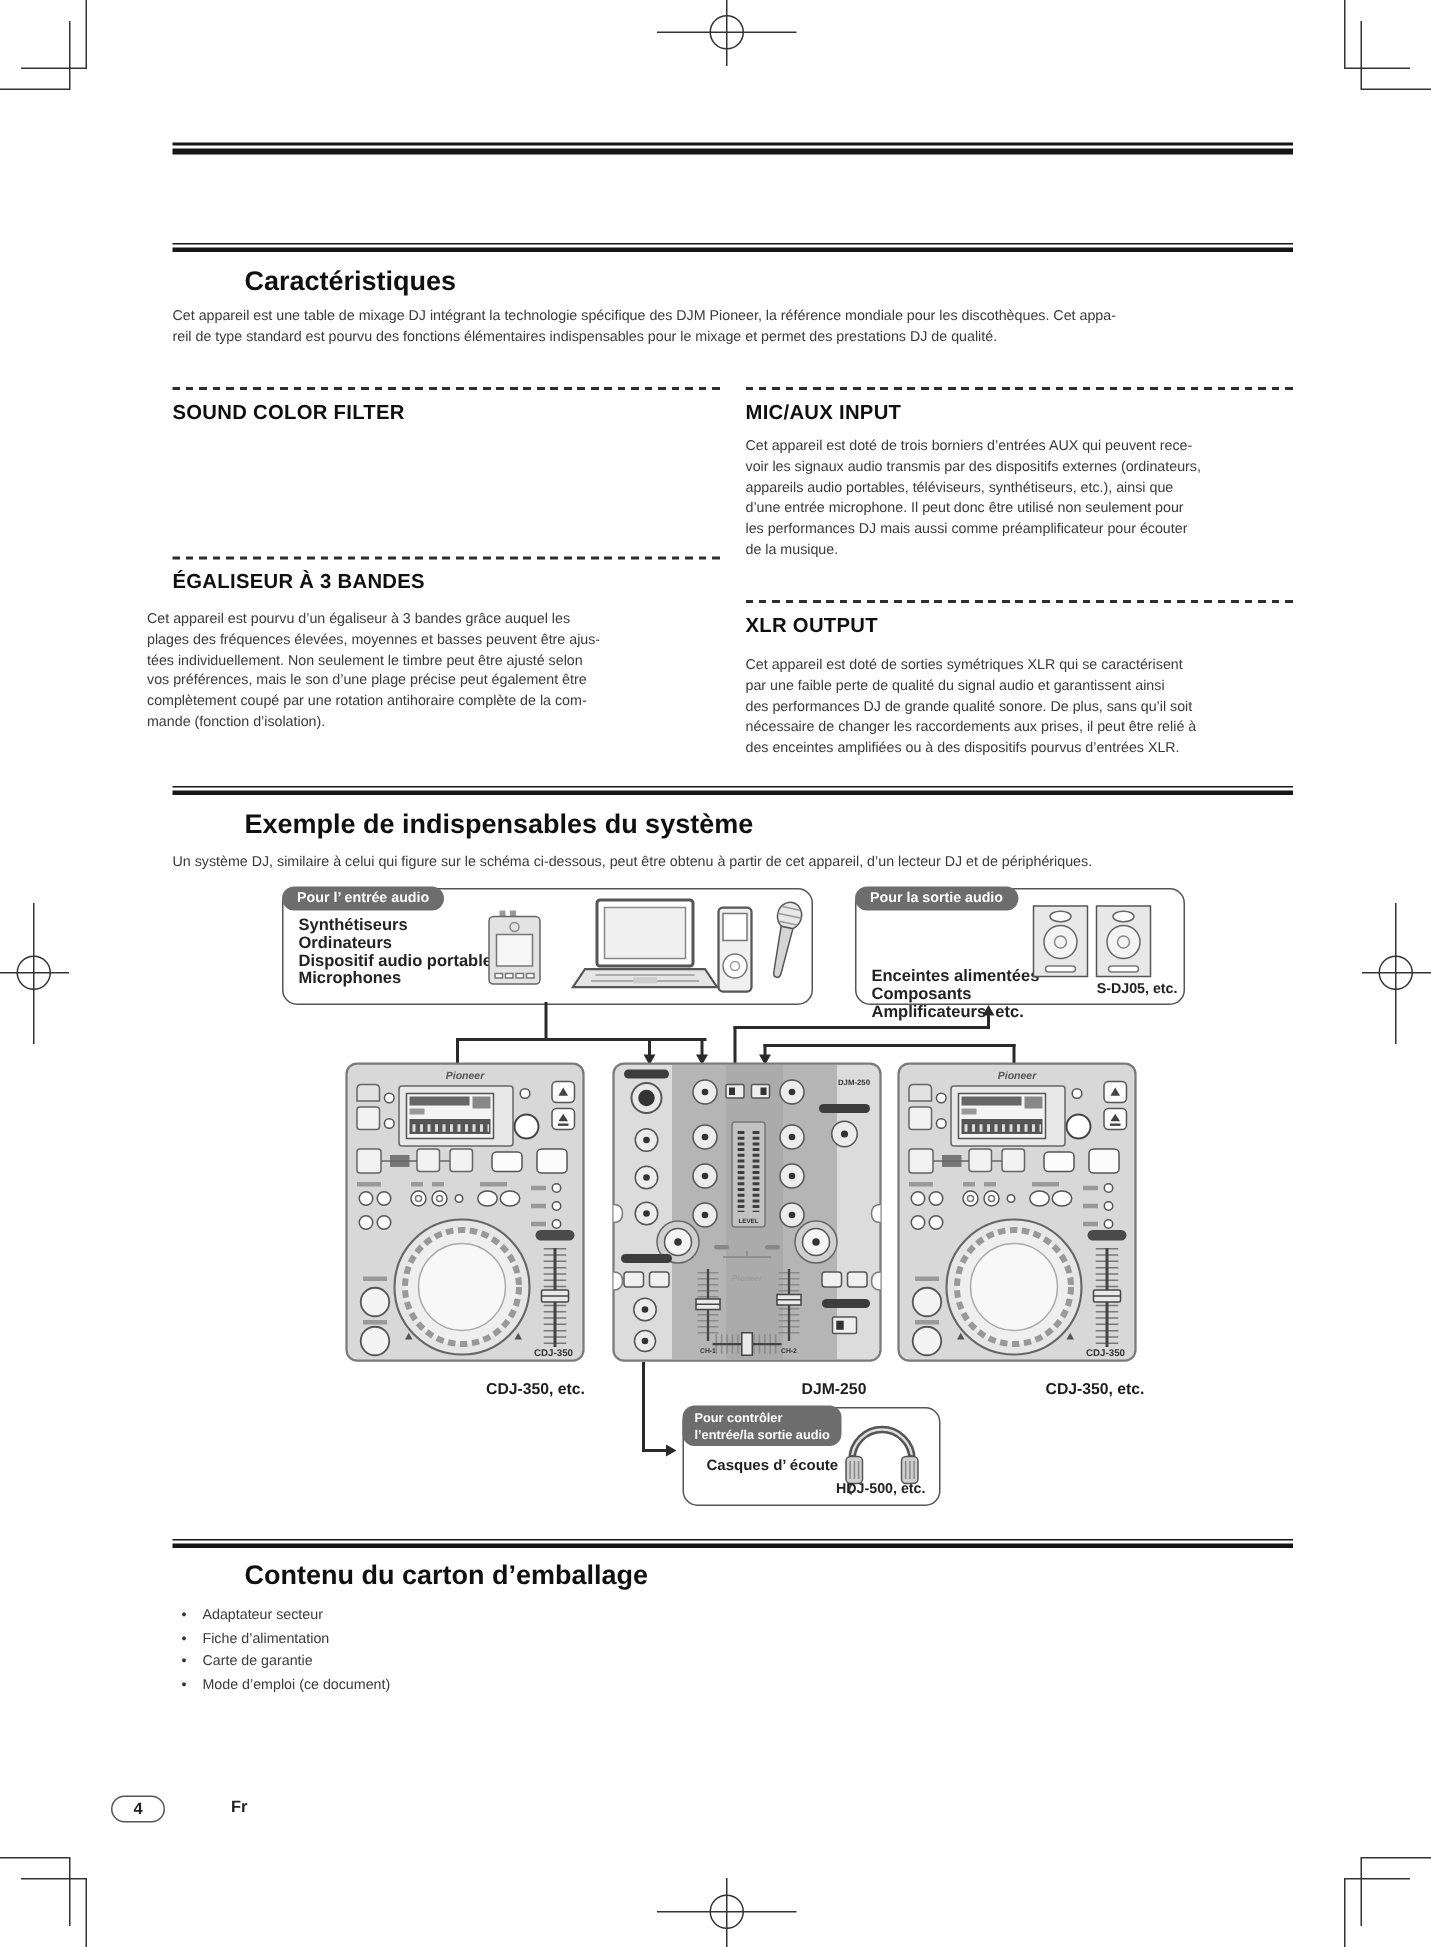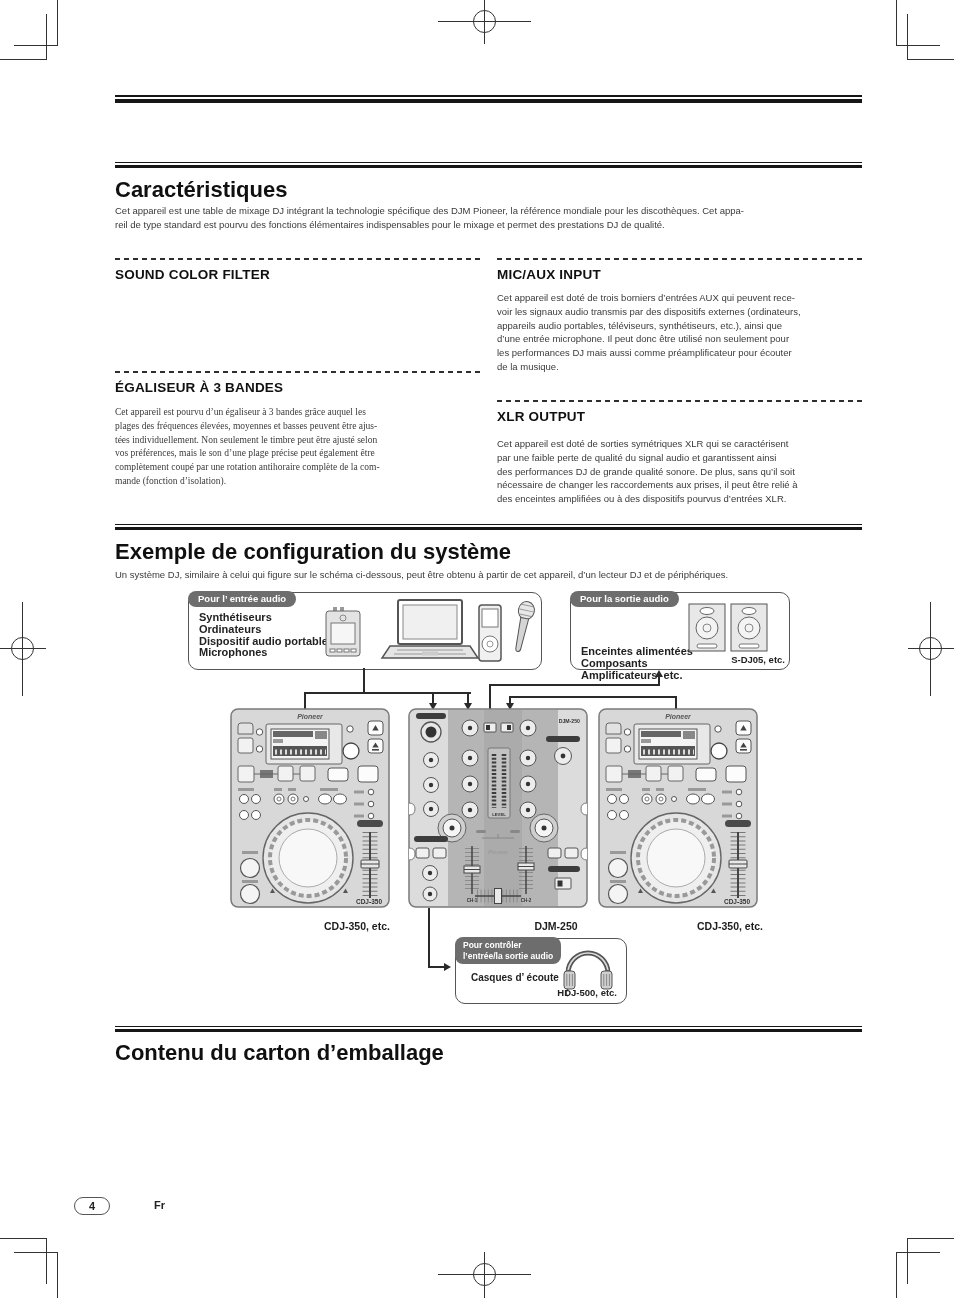--- a/index.html
+++ b/index.html
@@ -3,21 +3,21 @@
 <meta charset="utf-8">
 <style>
   html,body{margin:0;padding:0;background:#fff;}
   .page{position:relative;width:954px;height:1298px;background:#fff;overflow:hidden;
         font-family:"Liberation Sans",sans-serif;color:#333;}
   .abs{position:absolute;}
   .rule{position:absolute;background:#161616;}
   .dash{position:absolute;height:1.5px;
         background:repeating-linear-gradient(90deg,#2e2e2e 0 5px,transparent 5px 9px);}
   .h1{position:absolute;font-size:31px;font-weight:bold;color:#101010;letter-spacing:-0.3px;}
-  .h2{position:absolute;font-size:22px;font-weight:bold;color:#101010;}
+  .h2{position:absolute;font-size:18px;font-weight:bold;color:#101010;margin-left:48px;}
   .h3{position:absolute;font-size:13.5px;font-weight:bold;color:#101010;letter-spacing:0.2px;}
   .body-text{position:absolute;font-size:9.5px;line-height:13.8px;color:#3a3a3a;white-space:pre-line;}
   .obox{position:absolute;border:1.5px solid #555;border-radius:10px;background:#fff;}
   .tag{position:absolute;background:#6d6d6d;color:#fff;font-weight:bold;font-size:9.5px;
        padding:2px 10px 3px;border-radius:8px;white-space:nowrap;}
   .boxlist{position:absolute;font-size:11px;font-weight:bold;color:#222;line-height:11.8px;white-space:pre-line;}
   .cap{position:absolute;font-size:9.5px;font-weight:bold;color:#222;}
   .devlabel{position:absolute;font-size:10.5px;font-weight:bold;color:#1d1d1d;text-align:center;width:140px;}
   .ln{position:absolute;background:#2a2a2a;}
   .ah-d{position:absolute;width:0;height:0;border-left:4.5px solid transparent;
@@ -70,21 +70,21 @@
   <div class="rule" style="left:115px;top:165px;width:747px;height:2.5px;"></div>
   <div class="h2" style="left:115px;top:177px;">Caractéristiques</div>
   <div class="body-text" style="left:115px;top:204px;width:760px;">Cet appareil est une table de mixage DJ intégrant la technologie spécifique des DJM Pioneer, la référence mondiale pour les discothèques. Cet appa-
 reil de type standard est pourvu des fonctions élémentaires indispensables pour le mixage et permet des prestations DJ de qualité.</div>
 
   <div class="dash" style="left:115px;top:258px;width:365px;"></div>
   <div class="h3" style="left:115px;top:267px;">SOUND COLOR FILTER</div>
 
   <div class="dash" style="left:115px;top:371px;width:365px;"></div>
   <div class="h3" style="left:115px;top:380px;">ÉGALISEUR À 3 BANDES</div>
-  <div class="body-text" style="left:115px;top:406px;width:372px;font-family:Liberation Serif, serif;">Cet appareil est pourvu d’un égaliseur à 3 bandes grâce auquel les
+  <div class="body-text" style="left:98px;top:406px;width:372px;">Cet appareil est pourvu d’un égaliseur à 3 bandes grâce auquel les
 plages des fréquences élevées, moyennes et basses peuvent être ajus-
 tées individuellement. Non seulement le timbre peut être ajusté selon
 vos préférences, mais le son d’une plage précise peut également être
 complètement coupé par une rotation antihoraire complète de la com-
 mande (fonction d’isolation).</div>
 
   <div class="dash" style="left:497px;top:258px;width:365px;"></div>
   <div class="h3" style="left:497px;top:267px;">MIC/AUX INPUT</div>
   <div class="body-text" style="left:497px;top:291px;width:372px;">Cet appareil est doté de trois borniers d’entrées AUX qui peuvent rece-
 voir les signaux audio transmis par des dispositifs externes (ordinateurs,
@@ -96,21 +96,21 @@
   <div class="dash" style="left:497px;top:400px;width:365px;"></div>
   <div class="h3" style="left:497px;top:409px;">XLR OUTPUT</div>
   <div class="body-text" style="left:497px;top:437px;width:372px;">Cet appareil est doté de sorties symétriques XLR qui se caractérisent
 par une faible perte de qualité du signal audio et garantissent ainsi
 des performances DJ de grande qualité sonore. De plus, sans qu’il soit
 nécessaire de changer les raccordements aux prises, il peut être relié à
 des enceintes amplifiées ou à des dispositifs pourvus d’entrées XLR.</div>
 
   <div class="rule" style="left:115px;top:524px;width:747px;height:1px;"></div>
   <div class="rule" style="left:115px;top:527px;width:747px;height:2.5px;"></div>
-  <div class="h2" style="left:115px;top:539px;">Exemple de configuration du système</div>
+  <div class="h2" style="left:115px;top:539px;">Exemple de indispensables du système</div>
   <div class="body-text" style="left:115px;top:568px;width:760px;">Un système DJ, similaire à celui qui figure sur le schéma ci-dessous, peut être obtenu à partir de cet appareil, d’un lecteur DJ et de périphériques.</div>
 
   <div class="obox" style="left:188px;top:592px;width:352px;height:76px;"></div>
   <div class="tag" style="left:188px;top:591px;">Pour l’ entrée audio</div>
   <div class="boxlist" style="left:199px;top:612px;">Synthétiseurs
 Ordinateurs
 Dispositif audio portable
 Microphones</div>
 
   <svg class="abs" style="left:325px;top:605px;" width="36" height="54" viewBox="0 0 36 54">
@@ -365,17 +365,23 @@
     <path d="M6.8 33 v12 M9.6 33 v12 M12.4 33 v12" stroke="#888" fill="none"></path>
     <rect x="41" y="30" width="11" height="18" rx="3" fill="#cfcfcf" stroke="#555"></rect>
     <path d="M43.8 33 v12 M46.6 33 v12 M49.4 33 v12" stroke="#888" fill="none"></path>
     <path d="M8 48 q-4 5 0 7" fill="none" stroke="#555" stroke-width="1.5"></path>
   </svg>
   <div class="cap" style="left:535px;top:987px;width:82px;text-align:right;">HDJ-500, etc.</div>
 
   <div class="rule" style="left:115px;top:1026px;width:747px;height:1px;"></div>
   <div class="rule" style="left:115px;top:1029px;width:747px;height:2.5px;"></div>
   <div class="h2" style="left:115px;top:1040px;">Contenu du carton d’emballage</div>
+  <div class="bullets" style="left:121px;top:1069px;">
+    <div><span class="b">•</span><span>Adaptateur secteur</span></div>
+    <div><span class="b">•</span><span>Fiche d’alimentation</span></div>
+    <div><span class="b">•</span><span>Carte de garantie</span></div>
+    <div><span class="b">•</span><span>Mode d’emploi (ce document)</span></div>
+  </div>
 
   <div class="pagenum" style="left:74px;top:1197px;">4</div>
   <div class="fr" style="left:127px;top:1199px;">Fr</div>
 
 </div>
 
 </body></html>

